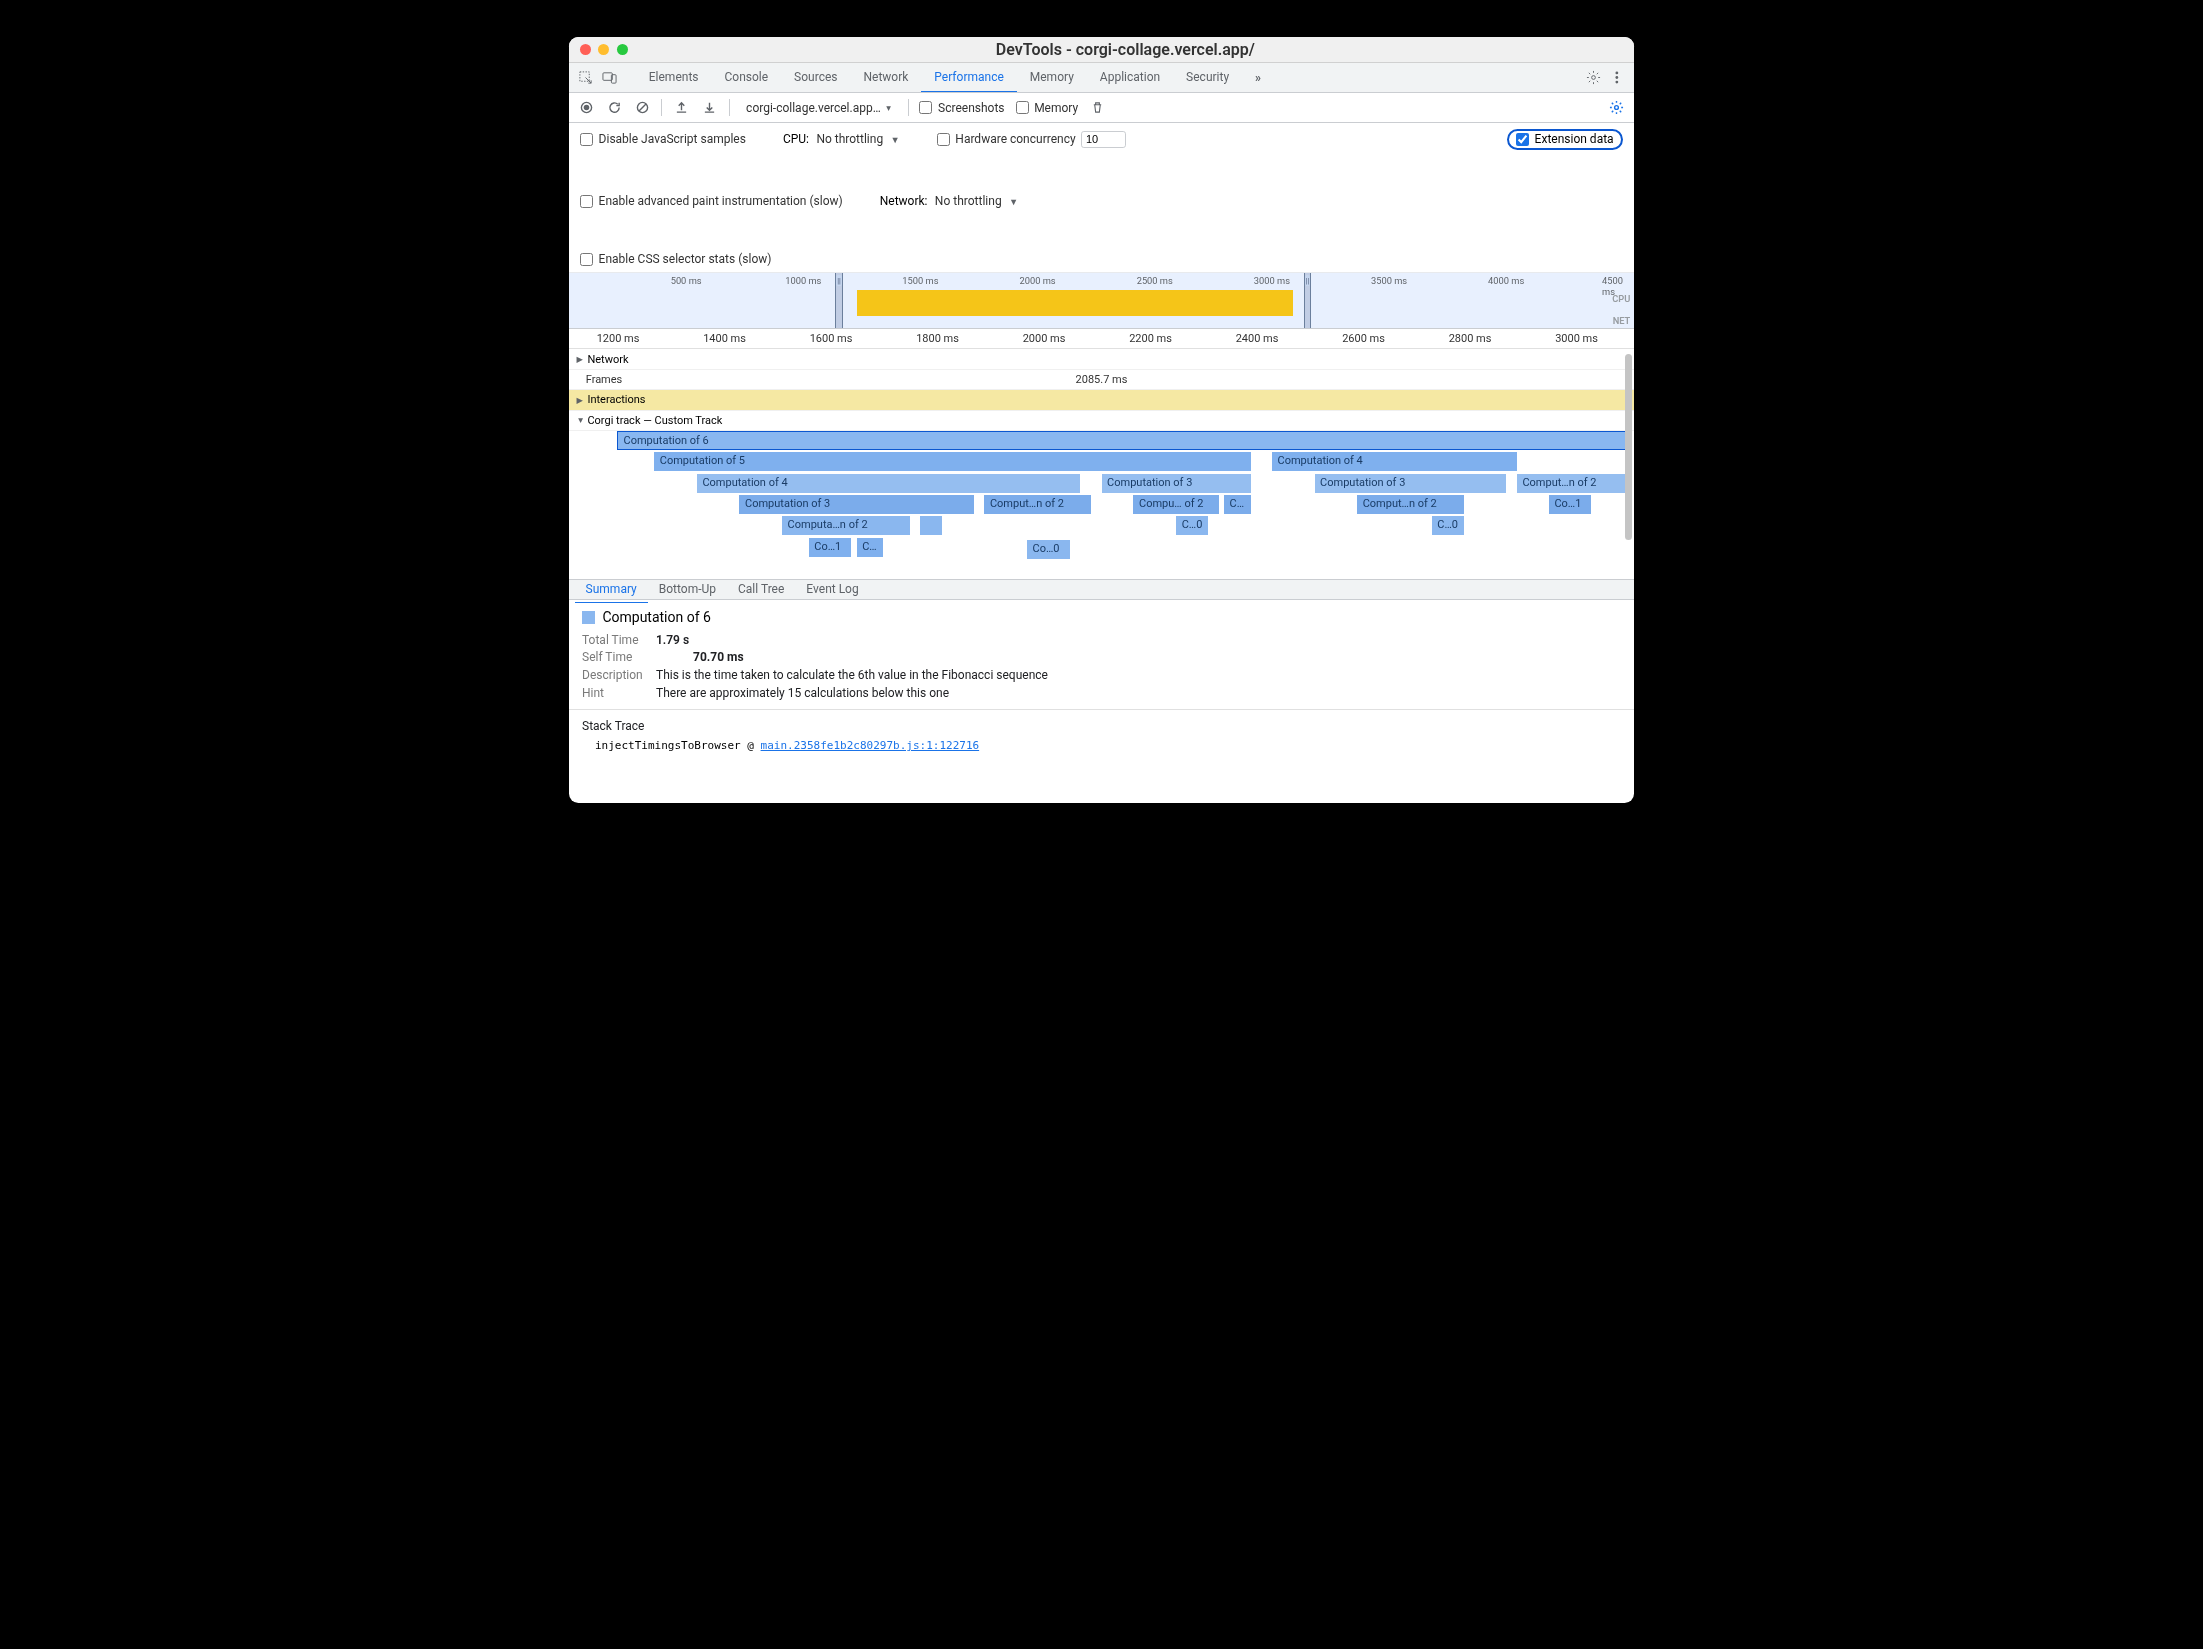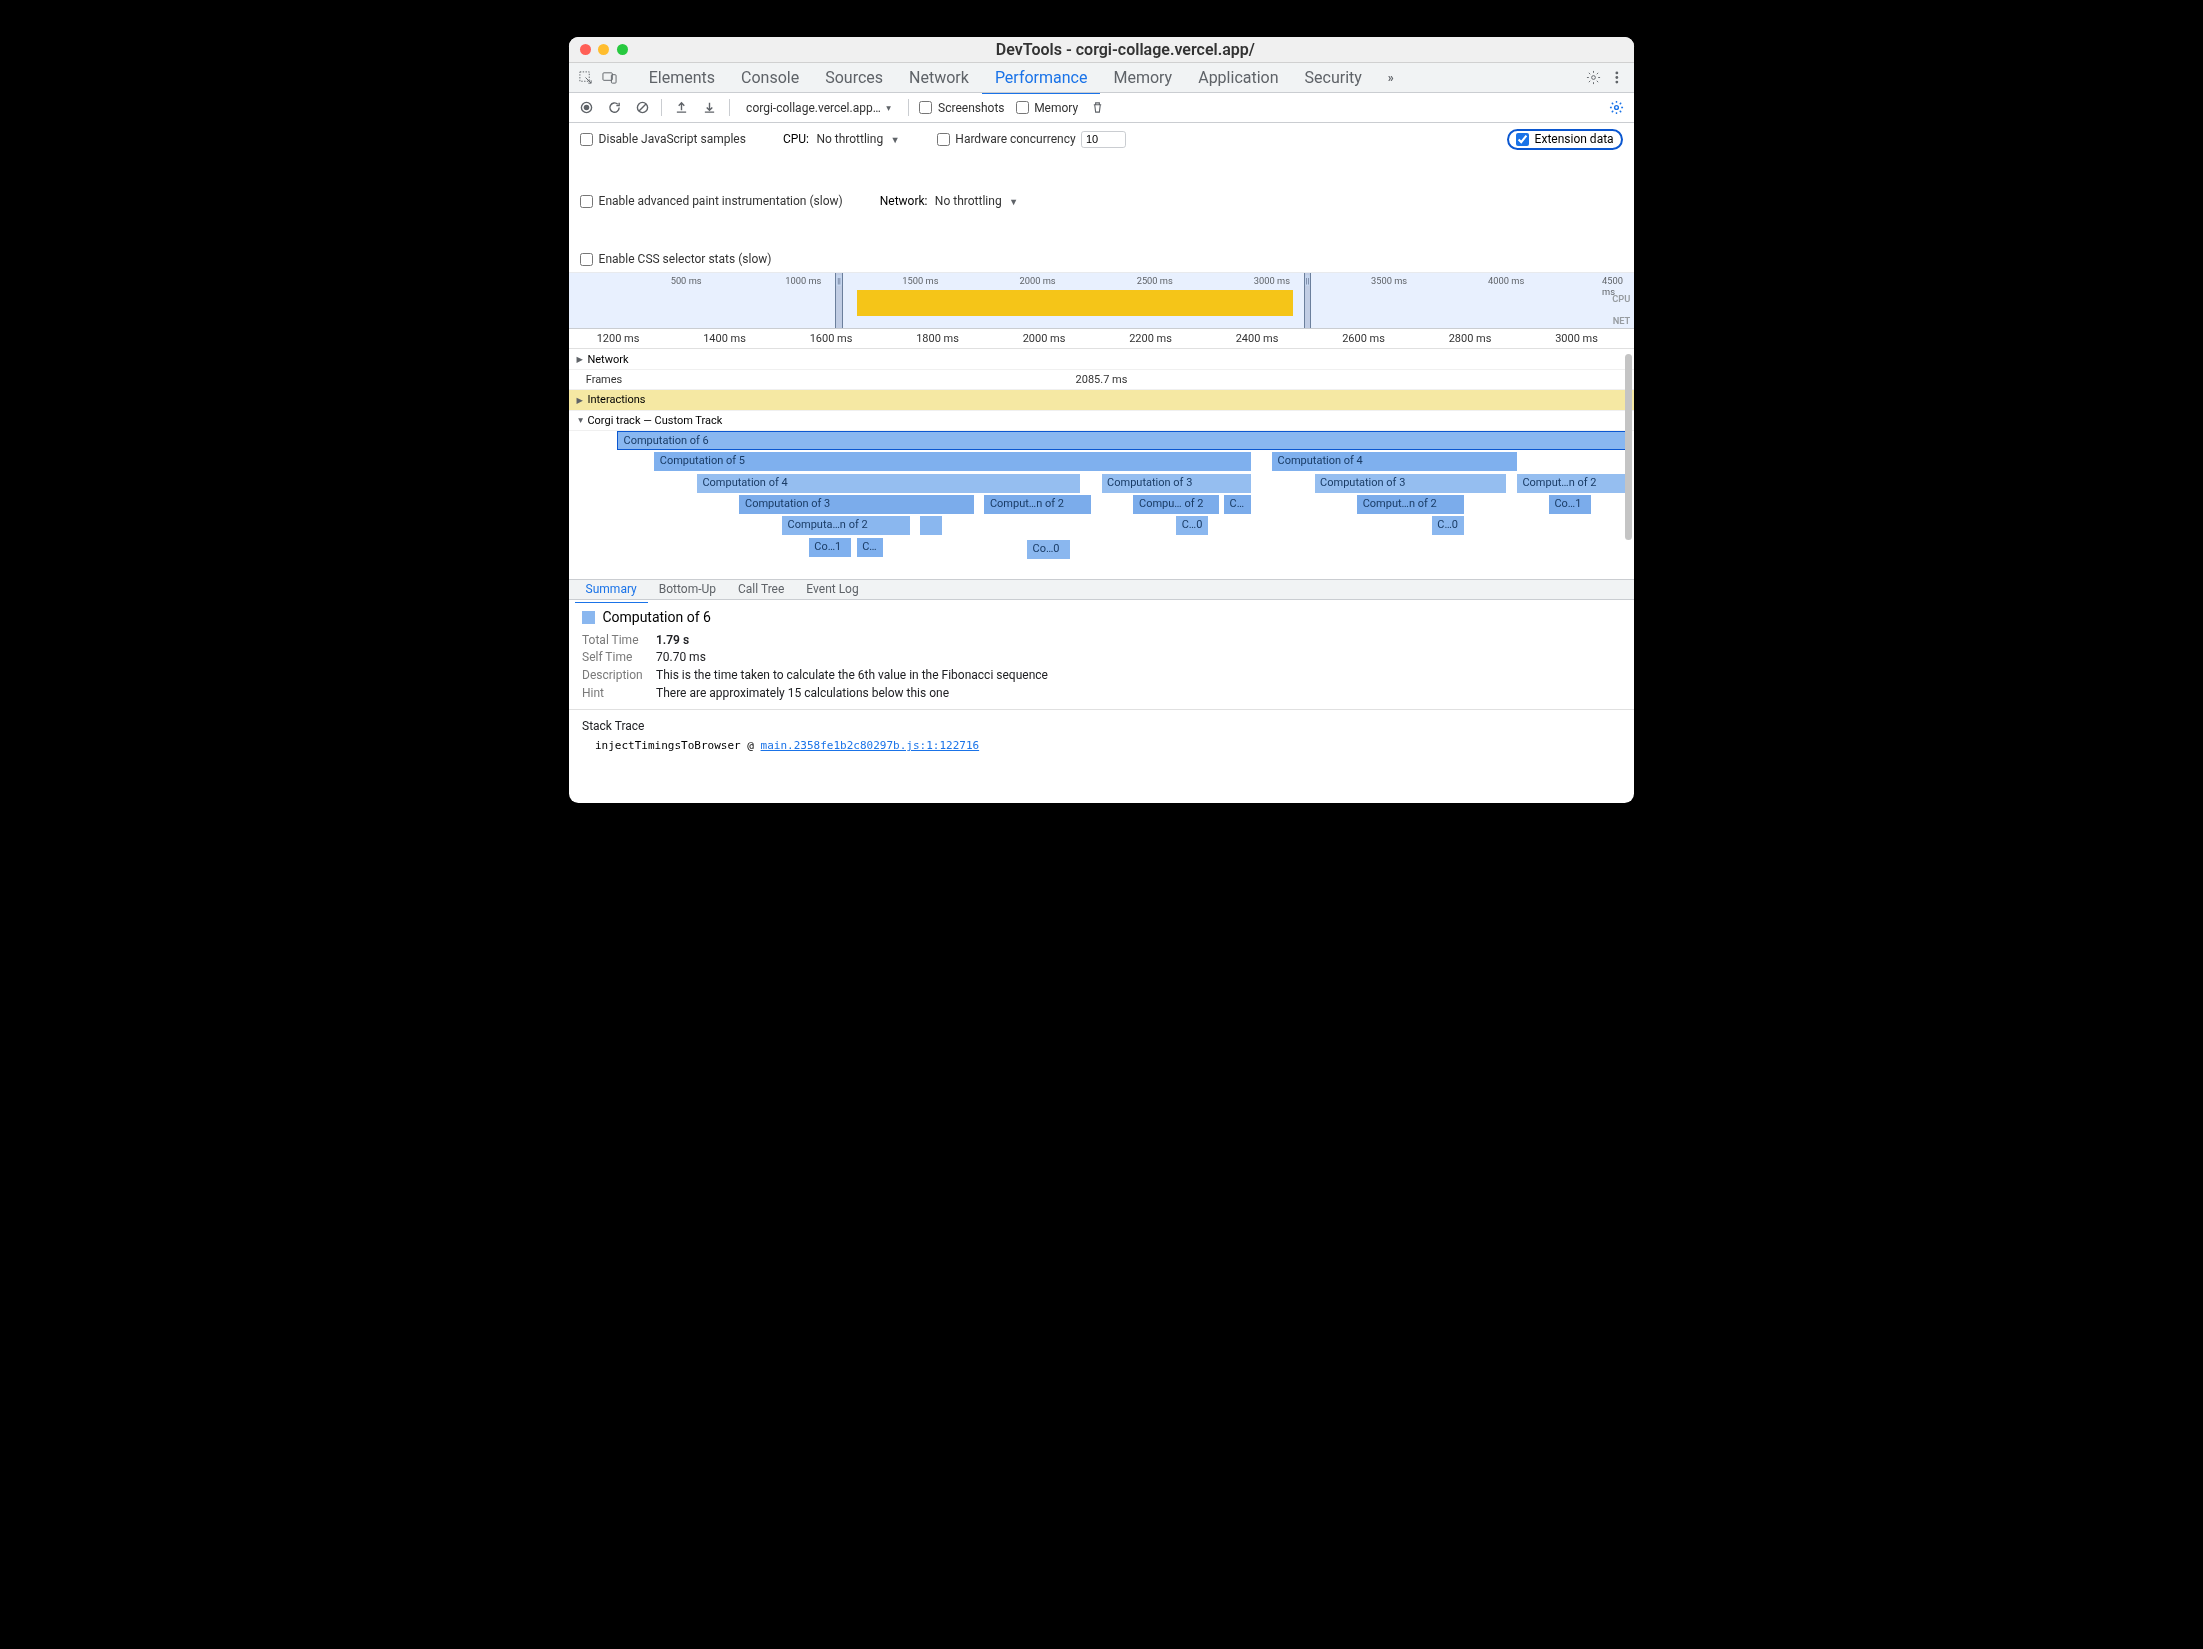--- a/index.html
+++ b/index.html
@@ -10,21 +10,21 @@
 .titlebar { height: 26px; background: #f0f0f0; display: flex; align-items: center; padding: 0 11px; border-bottom: 0.9px solid #d0d0d0; }
 .traffic { display: flex; gap: 7.4px; }
 .traffic .dot { width: 11px; height: 11px; border-radius: 50%; }
 .dot.red { background: #ff5f56; } .dot.yellow { background: #ffbd2e; } .dot.green { background: #27c93f; }
 .title-text { flex: 1; text-align: center; font-size: 16px; color: #333; font-weight: 600; }
 
 
 .tabbar { height: 30px; background: #f1f3f4; border-bottom: 0.9px solid #cacdd1; display: flex; align-items: center; padding: 0 7.4px; gap: 5.6px; }
 .tabbar .ico { width: 18.6px; height: 18.6px; display: inline-flex; align-items: center; justify-content: center; color: #5f6368; }
 .tabs { display: flex; margin-left: 11px; }
-.tab { padding: 6.5px 13px; color: #5f6368; cursor: pointer; font-size: 16px; }
+.tab { padding: 6.5px 13px; color: #5f6368; cursor: pointer; font-size: 12px; }
 .tab.active { color: #1a73e8; border-bottom: 1.9px solid #1a73e8; }
 .spacer { flex: 1; }
 .more-tabs { padding: 6.5px 7.4px; color: #5f6368; font-weight: bold; }
 
 
 .toolbar { height: 30px; border-bottom: 0.9px solid #cacdd1; display: flex; align-items: center; padding: 0 9.3px; gap: 11px; }
 .toolbar .ico { width: 16.7px; height: 16.7px; color: #5f6368; display: inline-flex; align-items: center; justify-content: center; }
 .sep { width: 0.9px; height: 16.7px; background: #cacdd1; }
 .select-box { display: flex; align-items: center; gap: 3.7px; color: #333; padding: 1.9px 5.6px; }
 .select-box:after { content: "▾"; font-size: 9.3px; color: #5f6368; margin-left: 1.9px; }
@@ -327,21 +327,21 @@
     <div class="summary-title">
       <span class="swatch"></span>
       <span>Computation of 6</span>
     </div>
     <div class="kv">
         <span class="k">Total Time</span>
         <span class="v" style="font-weight:600;">1.79 s</span>
       </div>
     <div class="kv">
         <span class="k">Self Time</span>
-        <span class="v" style="font-weight:400;">70.70 ms</span>
+        <span class="v" style="font-weight:700;margin-left:37px;">70.70 ms</span>
       </div>
     <div class="kv">
         <span class="k">Description</span>
         <span class="v">This is the time taken to calculate the 6th value in the Fibonacci sequence</span>
       </div>
     <div class="kv">
         <span class="k">Hint</span>
         <span class="v">There are approximately 15 calculations below this one</span>
       </div>
     <div class="divider"></div>

